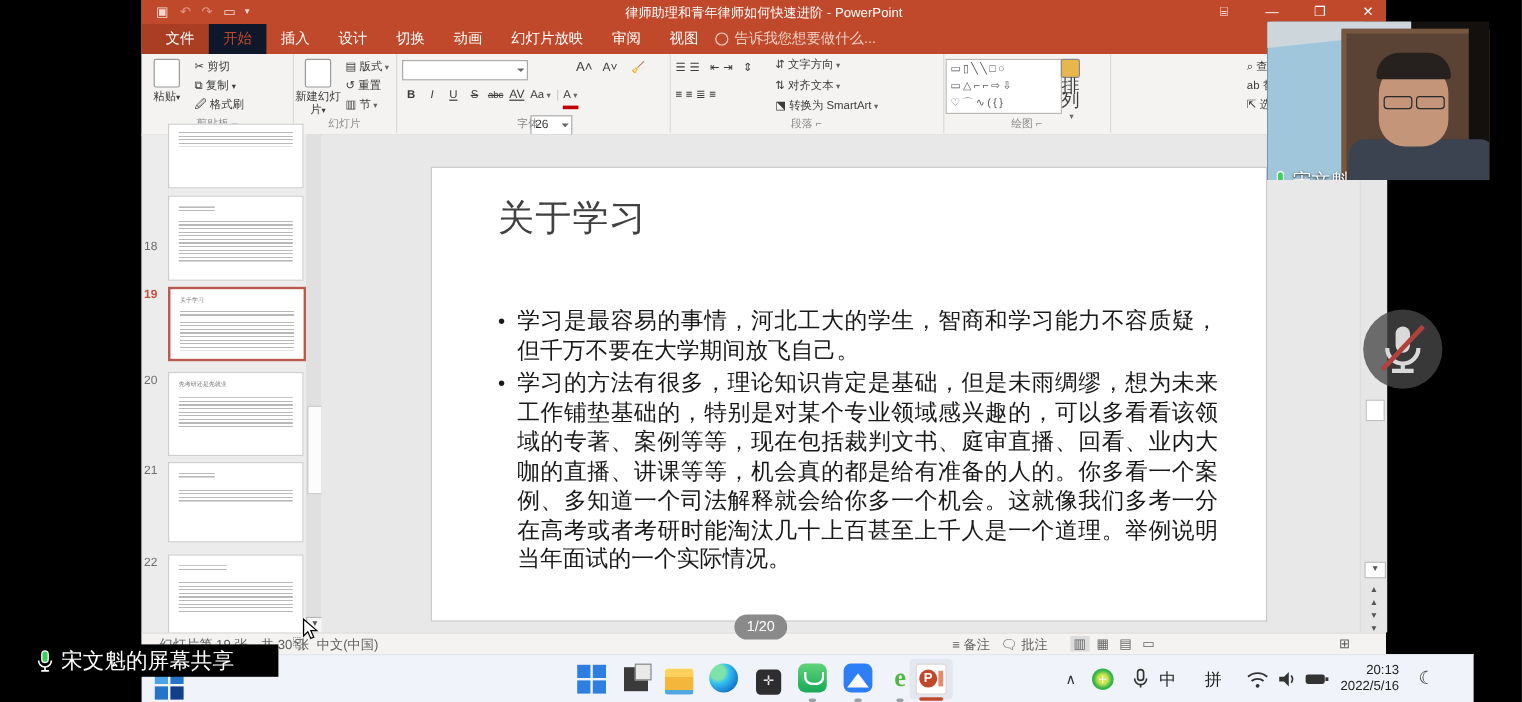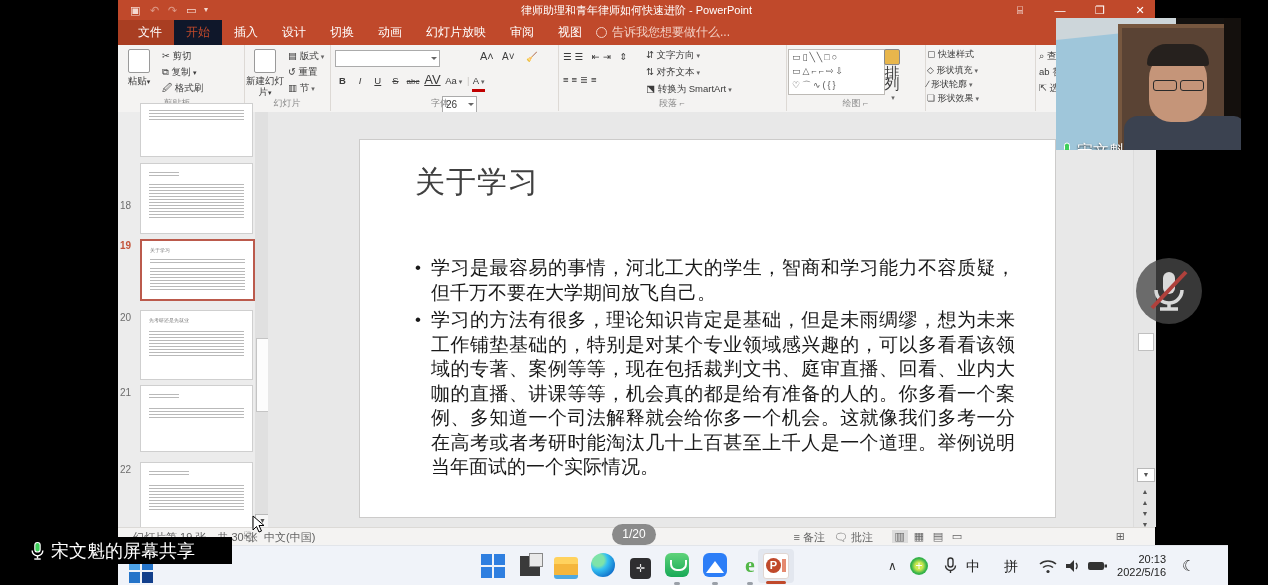--- a/index.html
+++ b/index.html
@@ -65,21 +65,21 @@
   .dot{position:absolute;top:36px;width:6px;height:3px;border-radius:2px;background:#9aa0a8;}
   #ppt-task{position:absolute;left:640px;top:3px;width:36px;height:34px;background:#e3e7ef;border-radius:4px;}
   #ppt-underline{position:absolute;left:648px;top:35px;width:20px;height:3px;border-radius:2px;background:#c0492b;}
   .winlogo{display:grid;grid-template-columns:11px 11px;grid-gap:2px;padding:1px;}
   .winlogo div{width:11px;height:11px;background:#2f7fe0;}
   .tray{position:absolute;top:0;height:40px;font-size:12px;color:#333;}
   #clock{text-align:right;font-size:11px;line-height:13px;color:#222;}
   
   #webcam{left:1056px;top:18px;width:185px;height:132px;background:#141210;overflow:hidden;}
   #sharebar{left:0;top:537px;width:232px;height:27px;background:#000;color:#fff;}
-  #pagepill{left:612px;top:524px;width:44px;height:21px;background:#8a8a8a;border-radius:11px;color:#fff;font-size:12px;text-align:center;line-height:21px;}
+  #pagepill{left:612px;top:512px;width:44px;height:21px;background:#8a8a8a;border-radius:11px;color:#fff;font-size:12px;text-align:center;line-height:21px;}
   #micmute{left:1136px;top:258px;width:66px;height:66px;border-radius:50%;background:rgba(72,72,72,.78);}
   svg{display:block;}
 </style>
 </head>
 <body>
 
 <div id="stage">
 
   <div class="abs" id="ppt">
 
@@ -132,21 +132,21 @@
         <div class="combo" style="left:112px;top:6px;width:30px;margin-top:45px;">26</div>
         <div class="smallrow" style="left:150px;top:4px;font-size:11px;">A˄</div>
         <div class="smallrow" style="left:172px;top:4px;font-size:10px;">A˅</div>
         <div class="smallrow" style="left:196px;top:4px;">🧹</div>
         <div class="smallrow" style="left:6px;top:27px;">
           <span class="fbtn" style="font-weight:bold;">B</span>
           <span class="fbtn" style="font-style:italic;">I</span>
           <span class="fbtn" style="text-decoration:underline;">U</span>
           <span class="fbtn" style="text-decoration:line-through;">S</span>
           <span class="fbtn" style="font-size:8px;text-decoration:line-through;">abc</span>
-          <span class="fbtn" style="font-size:13px;text-decoration:underline;">AV</span>
+          <span class="fbtn" style="font-size:10px;text-decoration:underline;">AV</span>
           <span class="fbtn arr">Aa</span>
           <span style="color:#c9c6c2;">|</span>
           <span class="fbtn arr" style="border-bottom:3px solid #c00000;">A</span>
         </div>
         <div class="grouplabel"><span>字体</span> ⌐</div>
       </div>
 
       <div class="group" style="left:440px;width:228px;">
         <div class="smallrow" style="left:5px;top:4px;letter-spacing:3px;">☰☰ ⇤⇥ ⇕</div>
         <div class="smallrow" style="left:5px;top:27px;letter-spacing:3px;">≡≡≣≡</div>
@@ -155,26 +155,20 @@
         <div class="smallrow arr" style="left:88px;top:36px;">⬔ <span>转换为 SmartArt</span></div>
         <div class="grouplabel"><span>段落</span> ⌐</div>
       </div>
 
       <div class="group" style="left:668px;width:139px;">
         <div class="shapebox">▭▯╲╲□○<br>▭△⌐⌐⇨⇩<br>♡⌒∿({}</div>
         <div class="bigbtn arr" style="left:96px;top:4px;width:20px;font-size:15px;"><span class="ic" style="width:14px;height:14px;background:#e8b64c;border:1px solid #8a8a8a;"></span><span>排列</span></div>
         <div class="grouplabel"><span>绘图</span> ⌐</div>
       </div>
 
-      <div class="group" style="left:807px;width:110px;">
-        <div class="smallrow" style="left:2px;top:2px;font-size:9px;">▢ <span>快速样式</span></div>
-        <div class="smallrow arr" style="left:2px;top:18px;font-size:9px;">◇ <span>形状填充</span></div>
-        <div class="smallrow arr" style="left:2px;top:32px;font-size:9px;">∕ <span>形状轮廓</span></div>
-        <div class="smallrow arr" style="left:2px;top:46px;font-size:9px;">❏ <span>形状效果</span></div>
-      </div>
 
       <div class="group" style="left:917px;width:80px;border-right:none;">
         <div class="smallrow" style="left:4px;top:3px;">⌕ <span>查找</span></div>
         <div class="smallrow arr" style="left:4px;top:19px;">ab <span>替换</span></div>
         <div class="smallrow arr" style="left:4px;top:35px;">⇱ <span>选择</span></div>
         <div class="grouplabel">编辑</div>
       </div>
     </div>
 
     <div class="abs" id="panel">

